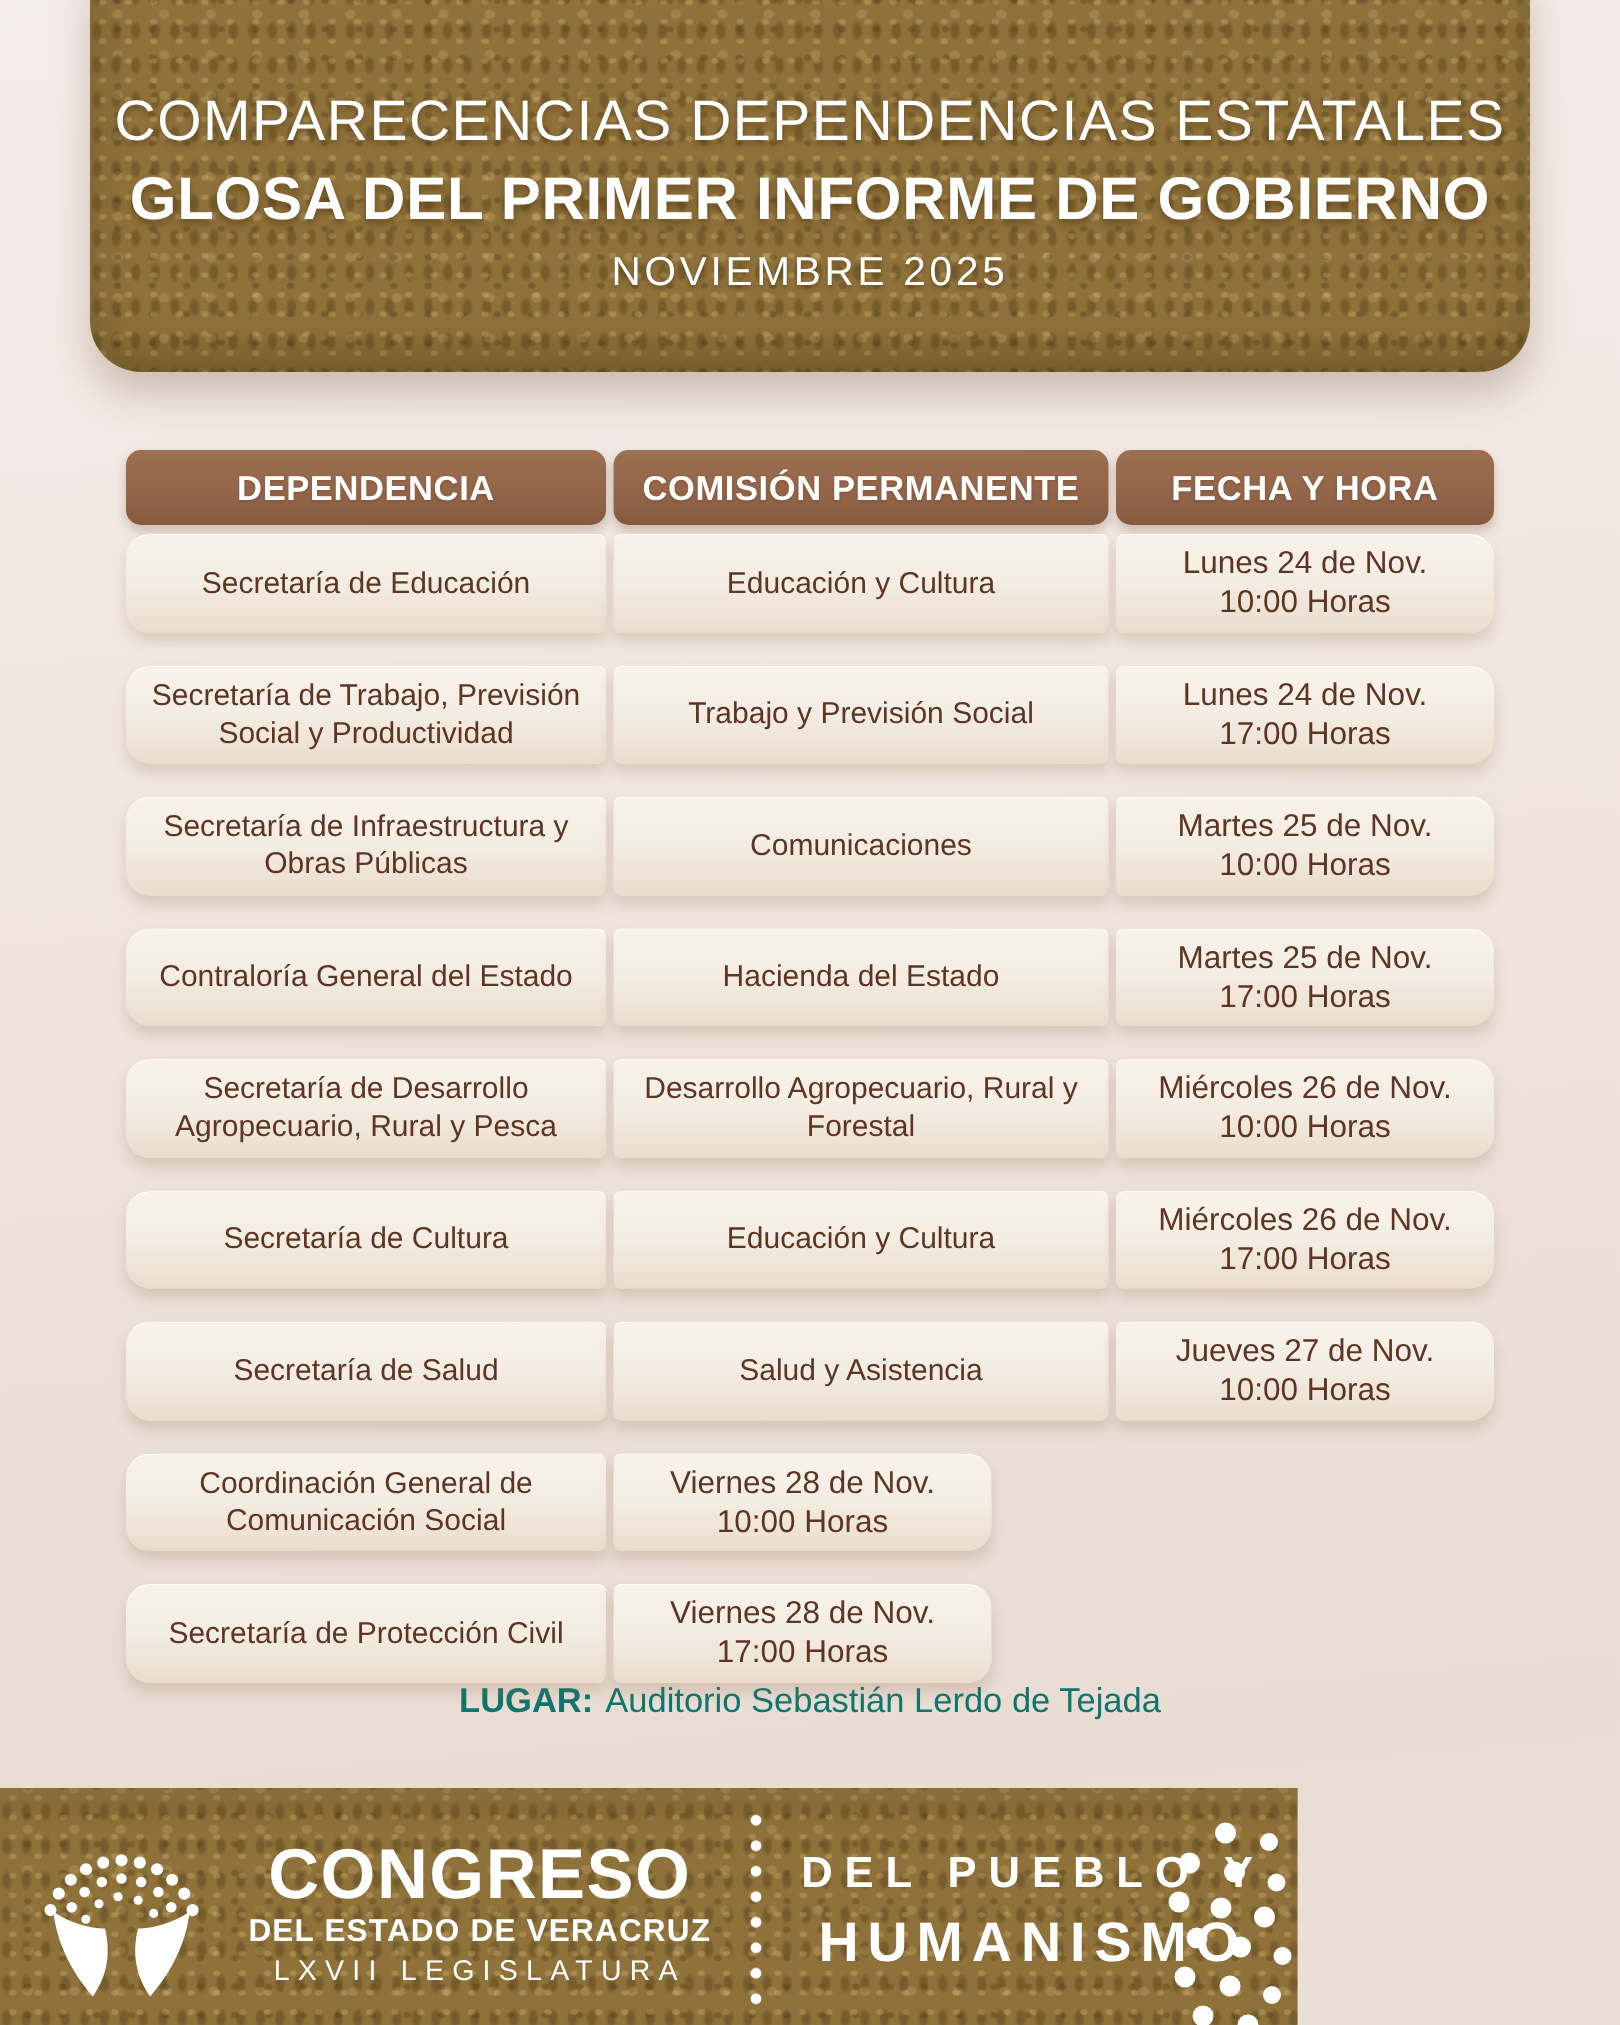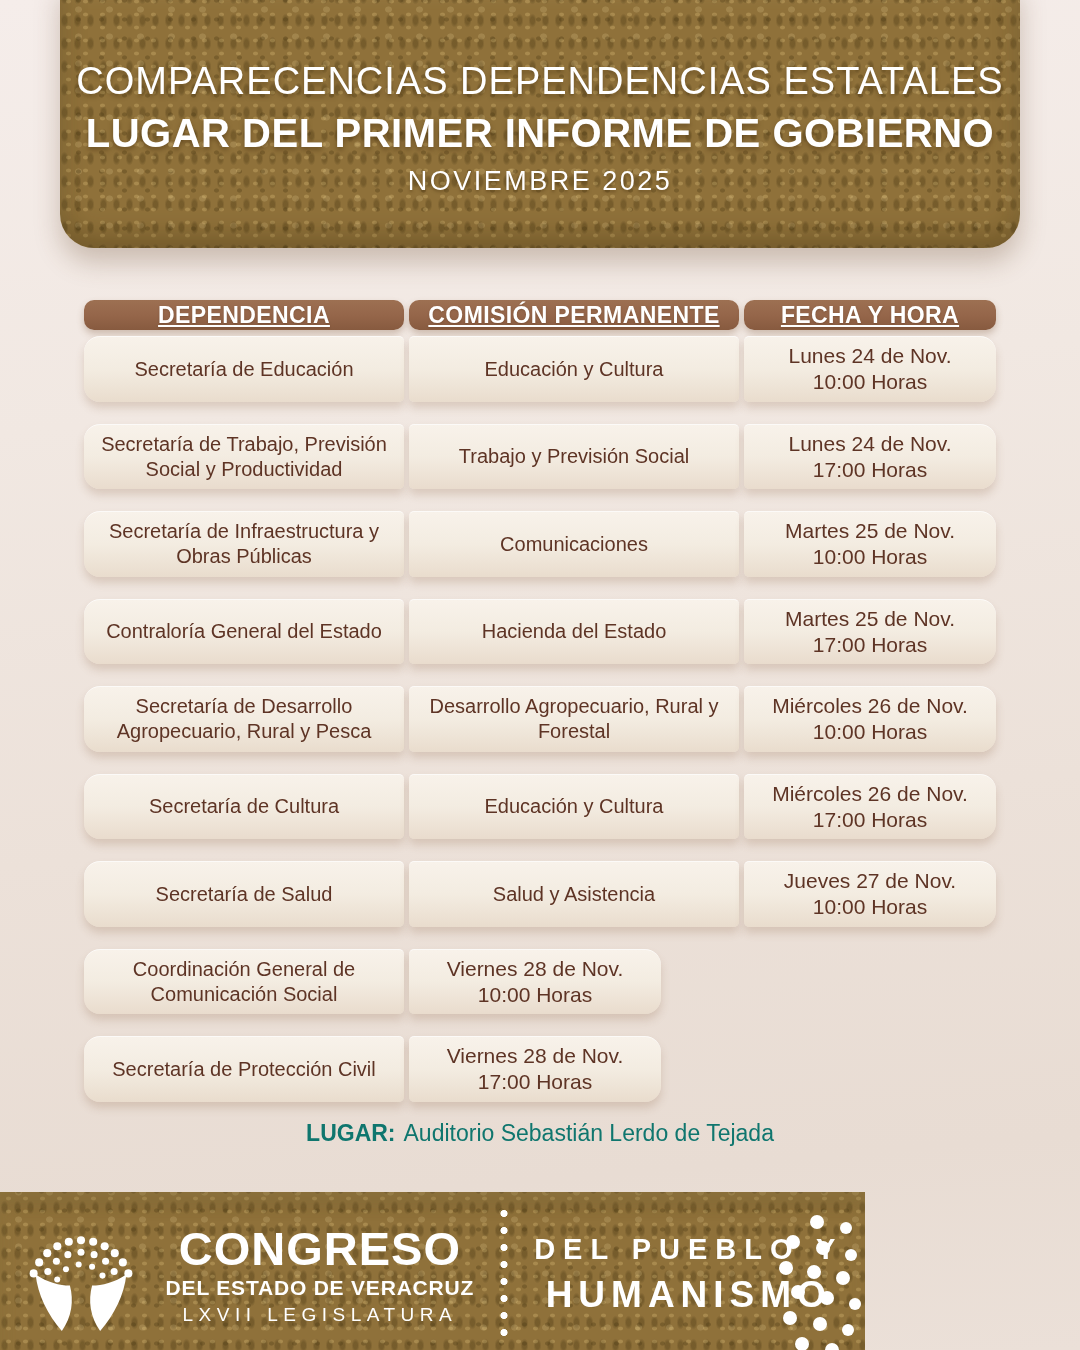--- a/index.html
+++ b/index.html
@@ -43,26 +43,25 @@
     margin-top:10px; font-size:27px; font-weight:400; letter-spacing:2.5px;
     text-shadow:0 2px 3px rgba(80,55,20,.5);
   }
 
   
   .table-wrap { position:absolute; left:84px; top:300px; width:912px; z-index:1; }
   .trow, .thead { display:flex; gap:5px; margin-bottom:22px; }
   .thead { margin-bottom:6px; }
   .thead .hcell {
     display:flex; align-items:center; justify-content:center;
-    height:30px; border-radius:10px;
+    height:50px; border-radius:10px;
     background:linear-gradient(180deg,#9d7052 0%,#946549 55%,#875a3f 100%);
     color:#fff; font-size:23px; font-weight:700; letter-spacing:.4px;
     box-shadow:0 4px 7px rgba(120,80,50,.30);
     text-shadow:0 1px 2px rgba(90,55,30,.35);
-    text-decoration:underline;
   }
   .tcell {
     display:flex; flex-direction:column; align-items:center; justify-content:center;
     min-height:62px; padding:6px 12px; text-align:center;
     background:linear-gradient(180deg,#f8f2ea 0%,#f3ece1 50%,#e9dccd 100%);
     color:#5e3425; font-size:20px; line-height:1.25;
     box-shadow:0 6px 9px rgba(139,100,70,.22);
     border-top:1px solid rgba(255,255,255,.85);
     border-radius:5px;
   }
@@ -108,21 +107,21 @@
   .slogan1 { font-size:29px; font-weight:700; letter-spacing:8px; }
   .slogan2 { font-size:37px; font-weight:800; letter-spacing:6px; }
   .decor-dots { position:absolute; right:0; top:8px; pointer-events:none; }
 </style>
 </head>
 <body>
 
 <div class="banner gold">
   <div class="banner-inner">
     <div class="banner-title">COMPARECENCIAS DEPENDENCIAS ESTATALES</div>
-    <div class="banner-subtitle">LUGAR DEL PRIMER INFORME DE GOBIERNO</div>
+    <div class="banner-subtitle">GLOSA DEL PRIMER INFORME DE GOBIERNO</div>
     <div class="banner-date">NOVIEMBRE 2025</div>
   </div>
 </div>
 
 <div class="table-wrap">
   <div class="thead">
     <div class="hcell col1">DEPENDENCIA</div>
     <div class="hcell col2">COMISIÓN PERMANENTE</div>
     <div class="hcell col3">FECHA Y HORA</div>
   </div>

